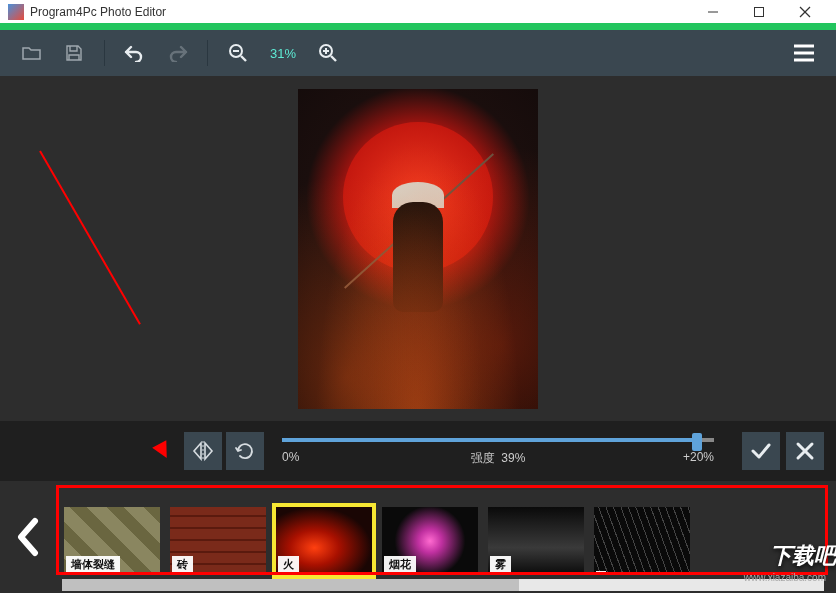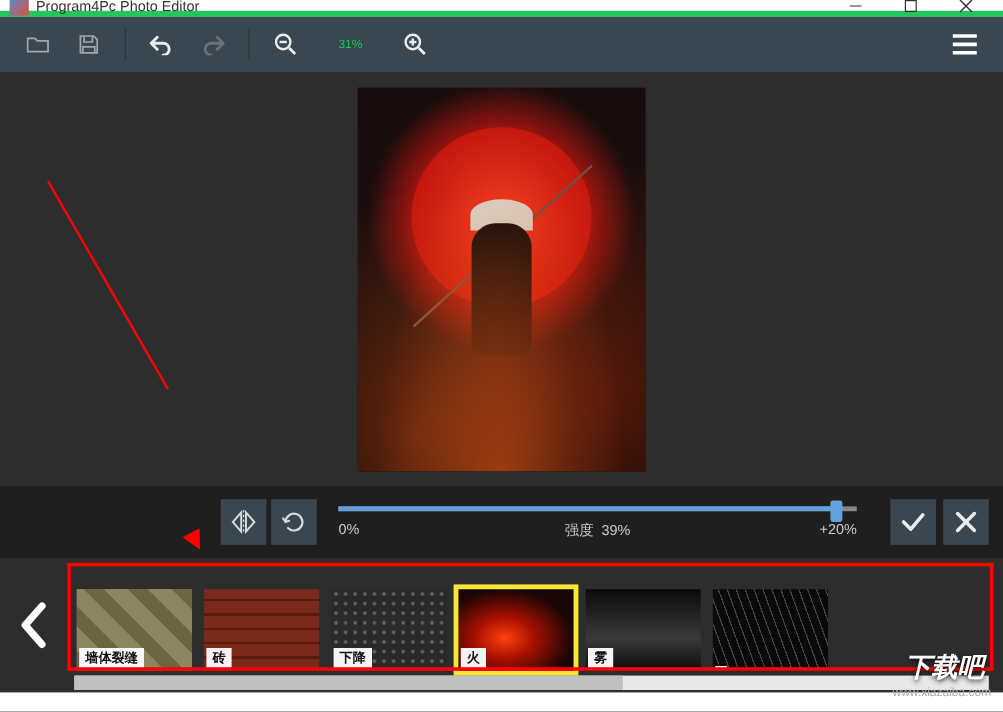--- a/index.html
+++ b/index.html
@@ -1,29 +1,29 @@
 <!DOCTYPE html>
 <html><head>
 <meta charset="utf-8">
 <style>
 * { margin: 0; padding: 0; box-sizing: border-box; }
 body { font-family: "Microsoft YaHei", Arial, sans-serif; background: #fff; width: 836px; height: 593px; overflow: hidden; position: relative; }
 
 
-.titlebar { height: 14px; background: #fff; display: flex; align-items: center; padding: 0 8px; border-bottom: 5px solid #22c55e; }
+.titlebar { height: 30px; background: #fff; display: flex; align-items: center; padding: 0 8px; border-bottom: 7px solid #22c55e; }
 .titlebar-icon { width: 16px; height: 16px; background: linear-gradient(135deg,#4a90d9,#e74c3c); margin-right: 6px; }
 .titlebar-text { font-size: 12px; color: #333; flex: 1; }
 .win-controls { display: flex; gap: 0; }
 .win-btn { width: 46px; height: 30px; display: flex; align-items: center; justify-content: center; font-size: 14px; cursor: pointer; }
 
 
 .toolbar { height: 46px; background: #3a4750; display: flex; align-items: center; padding: 0 14px; gap: 6px; }
 .tool-btn { width: 36px; height: 36px; display: flex; align-items: center; justify-content: center; color: #aeb8bf; cursor: pointer; border-radius: 2px; }
 .tool-sep { width: 1px; height: 26px; background: #2a3740; margin: 0 6px; }
-.zoom-text { color: #22c55e; font-size: 10px; margin: 0 20px; }
+.zoom-text { color: #5eead4; font-size: 13px; margin: 0 8px; }
 .spacer { flex: 1; }
 .menu-btn { width: 36px; height: 36px; display: flex; align-items: center; justify-content: center; color: #fff; cursor: pointer; }
 
 
 .canvas-area { height: 345px; background: #2d2d2d; display: flex; align-items: center; justify-content: center; position: relative; }
 .canvas-img { width: 240px; height: 320px; position: relative; background: radial-gradient(circle at 50% 34%, #e8311a 0%, #c01510 26%, #1a0e0d 46%, #0d0808 100%); overflow: hidden; }
 .moon { position:absolute; left:50%; top:34%; transform:translate(-50%,-50%); width:150px; height:150px; border-radius:50%; background: radial-gradient(circle,#f0381f 0%, #c4180f 70%, #8a100a 100%); }
 .figure { position:absolute; left:50%; top:46%; transform:translate(-50%,-30%); width:90px; height:180px; }
 .figure .hat{position:absolute;top:0;left:50%;transform:translateX(-50%);width:52px;height:26px;border-radius:50% 50% 0 0;background:#d6d2c8;}
 .figure .body{position:absolute;top:20px;left:50%;transform:translateX(-50%);width:50px;height:110px;background:#0a0a0a;border-radius:20px 20px 10px 10px;}
@@ -56,21 +56,21 @@
 .thumb.crack::before{content:"";position:absolute;inset:0;background:repeating-linear-gradient(45deg,#6a6640 0 12px,#8a8660 12px 26px);}
 .thumb.brick{background:repeating-linear-gradient(0deg,#7a2a1a 0 10px,#5a1a0e 10px 12px),repeating-linear-gradient(90deg,transparent 0 18px,#4a140a 18px 20px);}
 .thumb.rain{background:#2a2a2a;background-image:radial-gradient(circle,#666 1px,transparent 2px);background-size:8px 8px;}
 .thumb.fire{background:radial-gradient(ellipse at 40% 60%,#ff4010 0%,#a81000 30%,#1a0604 70%);}
 .thumb.firework{background:radial-gradient(circle at 50% 50%,#ff6ad0 0%,#c030a0 20%,#0a0a0a 60%);}
 .thumb.fog{background:linear-gradient(180deg,#0a0a0a 0%,#3a3a3a 60%,#0a0a0a 100%);}
 .thumb.streak{background:#0a0a0a;background-image:repeating-linear-gradient(70deg,transparent 0 6px,#444 6px 7px);}
 .scrollbar-h { position:absolute; left:62px; right:12px; bottom:2px; height:12px; background:#e8e8e8; }
 .scrollbar-thumb { position:absolute; left:0; top:0; bottom:0; width:60%; background:#c0c0c0; }
 
-.watermark { position:absolute; right:16px; bottom:22px; color:#fff; font-size:22px; font-weight:bold; font-style:italic; text-shadow:0 2px 4px rgba(0,0,0,.8); pointer-events:none; }
+.watermark { position:absolute; right:0; bottom:22px; color:#fff; font-size:22px; font-weight:bold; font-style:italic; text-shadow:0 2px 4px rgba(0,0,0,.8); pointer-events:none; }
 .watermark-sub { position:absolute; right:10px; bottom:10px; color:#aaa; font-size:10px; pointer-events:none; }
 
 svg { display:block; }
 </style>
 </head>
 <body>
 
 <div class="titlebar">
   <div class="titlebar-icon"></div>
   <div class="titlebar-text">Program4Pc Photo Editor</div>
@@ -202,25 +202,25 @@
         <path d="M20 4 L6 20 L20 36" fill="none" stroke="#fff" stroke-width="6" stroke-linecap="round" stroke-linejoin="round"></path>
       </svg>
   </div>
   <div class="gallery">
     <div class="thumb crack">
       <span class="thumb-label">墙体裂缝</span>
     </div>
     <div class="thumb brick">
       <span class="thumb-label">砖</span>
     </div>
-    <div class="thumb rain">
-      <span class="thumb-label">下降</span>
-    </div>
     <div class="thumb fire sel">
       <span class="thumb-label">火</span>
+    </div>
+    <div class="thumb firework">
+      <span class="thumb-label">烟花</span>
     </div>
     <div class="thumb fog">
       <span class="thumb-label">雾</span>
     </div>
     <div class="thumb streak">
       <span class="thumb-label"></span>
     </div>
   </div>
   <div class="gallery-border"></div>
   <div class="scrollbar-h">

